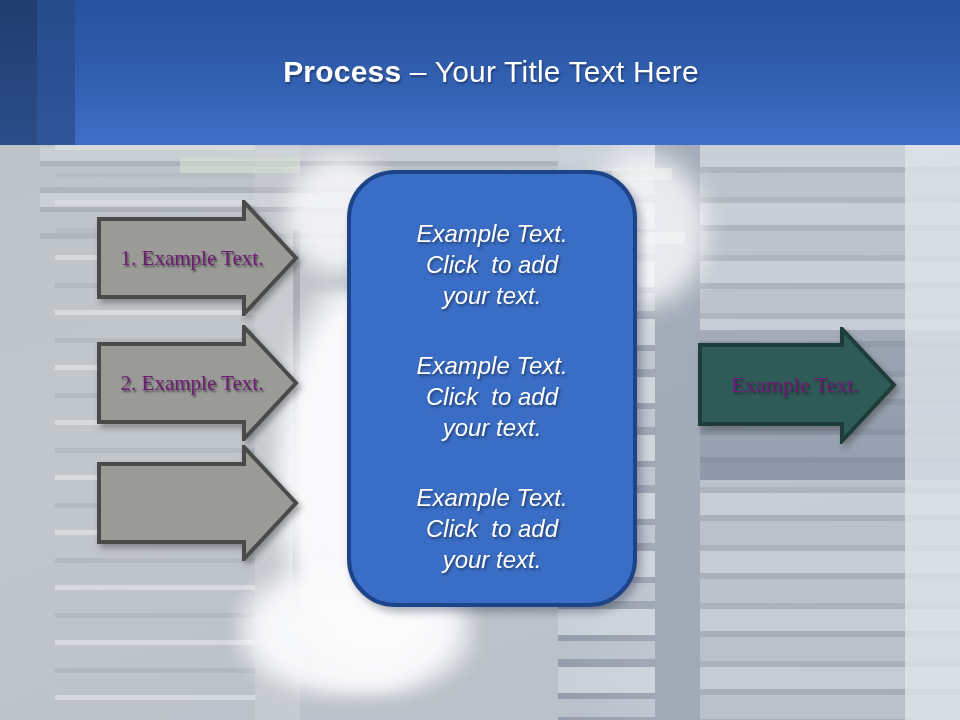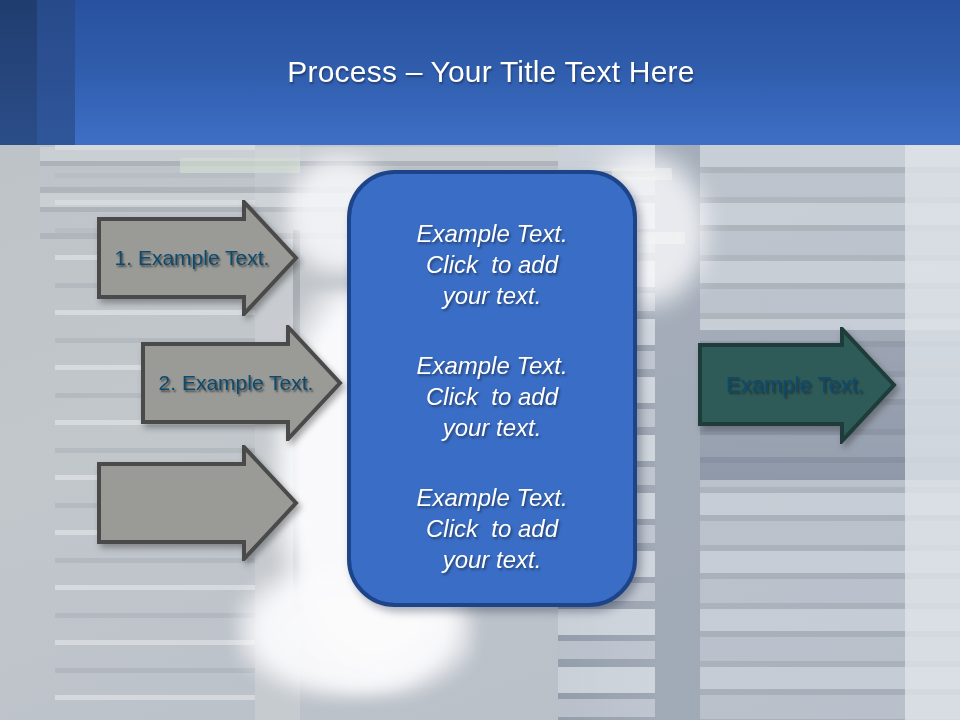--- a/index.html
+++ b/index.html
@@ -62,31 +62,31 @@
   .header{position:absolute;left:0;top:0;width:960px;height:145px;z-index:5;}
   .strip-a{position:absolute;left:0;top:0;width:37px;height:145px;
     background:linear-gradient(180deg,#203d6f,#2b4d88);}
   .strip-b{position:absolute;left:37px;top:0;width:38px;height:145px;
     background:linear-gradient(180deg,#274a8a,#30569a);}
   .header-main{position:absolute;left:75px;top:0;width:885px;height:145px;
     background:linear-gradient(180deg,#28529f 0%,#2f5cab 45%,#3e6fc6 100%);}
   .title{position:absolute;left:0;top:55px;width:960px;text-align:center;z-index:6;
     color:#fff;font-size:30px;letter-spacing:.2px;transform:translateX(11px);
     text-shadow:1px 1.5px 2px rgba(0,0,0,.35);}
-  .title .bold{font-weight:normal;}
+  .title .bold{font-weight:bold;}
   .pre{white-space:pre-wrap;}
 
   
   .shape{position:absolute;z-index:10;}
   .arrow-svg{display:block;filter:drop-shadow(3px 4px 3px rgba(40,40,40,.4));}
   .step-poly{fill:#9a9a97;stroke:#4a4a4a;stroke-width:4;stroke-linejoin:miter;}
   .result-poly{fill:#2e5b58;stroke:#1d3c3a;stroke-width:4;stroke-linejoin:miter;}
   .arrow-label{position:absolute;left:0;top:19px;width:190px;height:78px;
     display:flex;align-items:center;justify-content:center;
-    color:#0c4a6e;font-size:21px;text-shadow:1.5px 2px 2px rgba(30,30,30,.65);}
+    color:#701a75;font-size:21px;text-shadow:1.5px 2px 2px rgba(30,30,30,.65);font-family:Liberation Serif, serif;}
   .result-label{top:18px;width:194px;height:79px;font-size:22px;}
 
   .center-box{position:absolute;left:347px;top:170px;width:290px;height:437px;z-index:10;
     box-sizing:border-box;border:4px solid #1d4489;border-radius:48px;
     background:#3a6ec6;box-shadow:4px 5px 9px rgba(25,35,60,.35);
     display:flex;flex-direction:column;align-items:center;
     padding-top:44px;gap:39px;}
   .text-block{width:100%;text-align:center;color:#fff;font-style:italic;
     font-size:24px;line-height:31px;
     text-shadow:1.5px 2px 2.5px rgba(20,30,50,.55);}
@@ -120,21 +120,21 @@
 </div>
 <div class="title"><span class="bold pre">Process</span><span class="pre"> – Your Title Text Here</span></div>
 
 <div class="shape" style="left:97px;top:200px;">
   <svg class="arrow-svg" width="202" height="116" viewBox="0 0 202 116">
     <polygon class="step-poly" points="2,19 147,19 147,2 199,58 147,114 147,97 2,97"></polygon>
   </svg>
   <div class="arrow-label pre">1. Example Text.</div>
 </div>
 
-<div class="shape" style="left:97px;top:325px;margin-left:44px;">
+<div class="shape" style="left:97px;top:325px;">
   <svg class="arrow-svg" width="202" height="116" viewBox="0 0 202 116">
     <polygon class="step-poly" points="2,19 147,19 147,2 199,58 147,114 147,97 2,97"></polygon>
   </svg>
   <div class="arrow-label pre">2. Example Text.</div>
 </div>
 
 <div class="shape" style="left:97px;top:445px;">
   <svg class="arrow-svg" width="202" height="116" viewBox="0 0 202 116">
     <polygon class="step-poly" points="2,19 147,19 147,2 199,58 147,114 147,97 2,97"></polygon>
   </svg>

